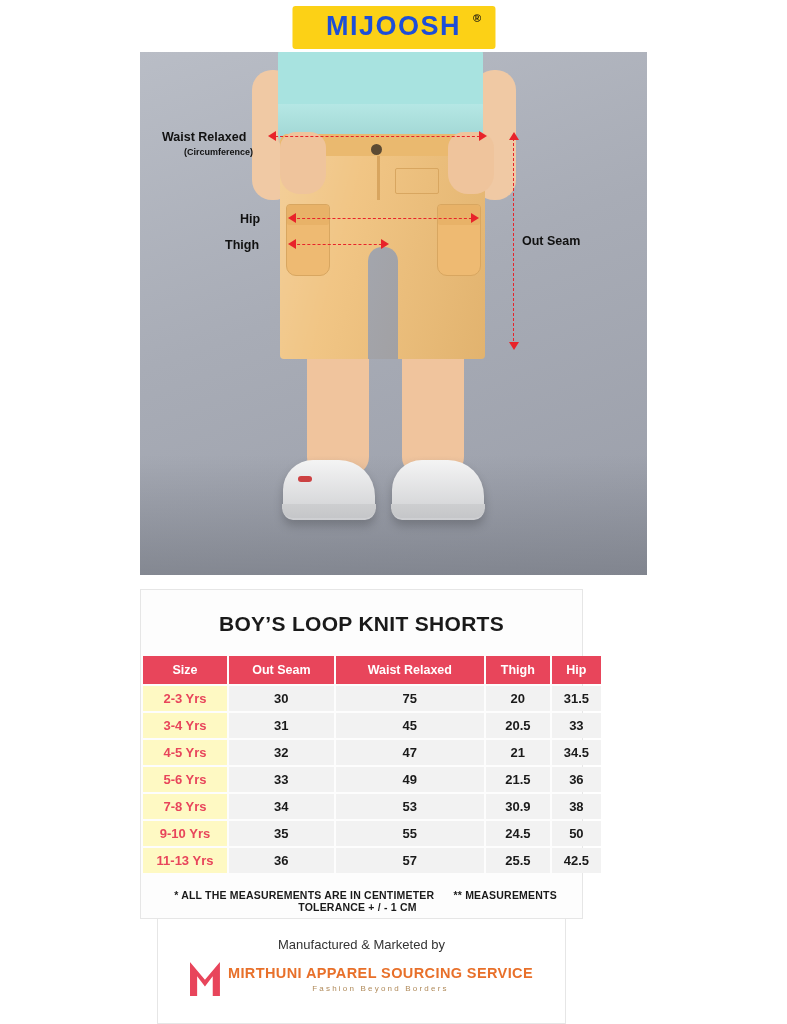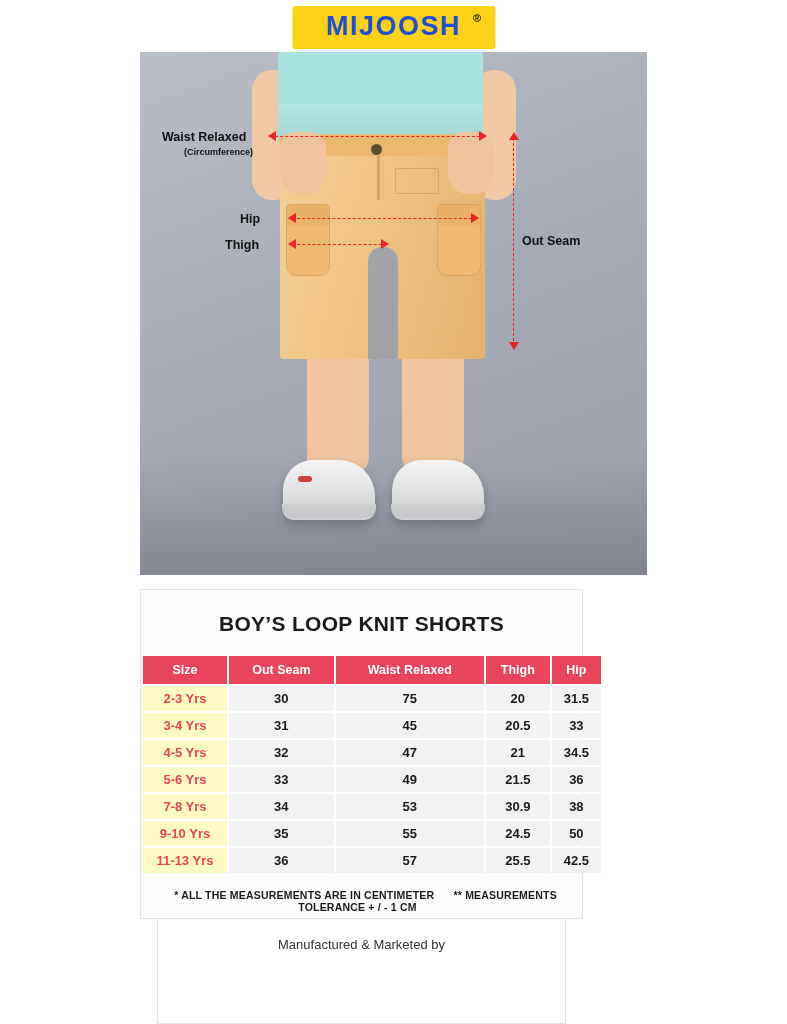--- a/index.html
+++ b/index.html
@@ -510,17 +510,26 @@
 
     <div class="note-row">
       <span>* ALL THE MEASUREMENTS ARE IN CENTIMETER</span>
       <span>** MEASUREMENTS TOLERANCE + / - 1 CM</span>
     </div>
     <div class="chart-divider"></div>
   </div>
 
   <div class="footer-panel">
     <div class="mkt-line">Manufactured &amp; Marketed by</div>
+    <div class="logo-row">
+      <div class="m-logo">
+        <div class="m-glyph"></div>
+      </div>
+      <div class="company-block">
+        <div class="company-name">MIRTHUNI APPAREL SOURCING SERVICE</div>
+        <div class="company-tag">Fashion Beyond Borders</div>
+      </div>
+    </div>
   </div>
 
   <div class="side-white-l"></div>
   <div class="side-white-r"></div>
 </div>
 
 </body></html>

